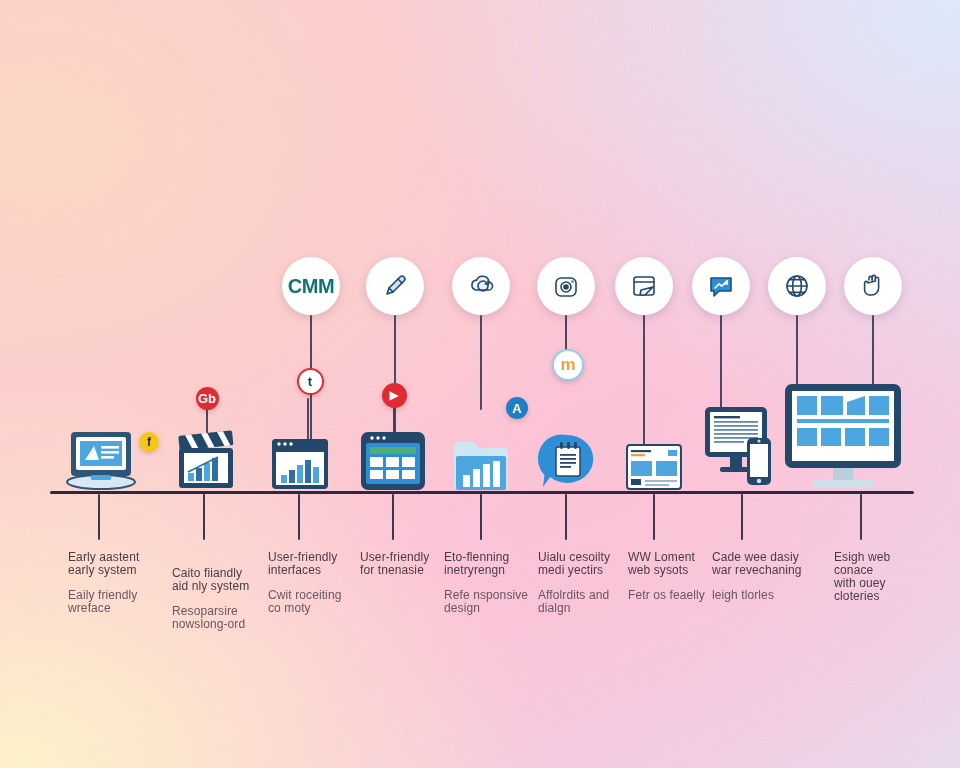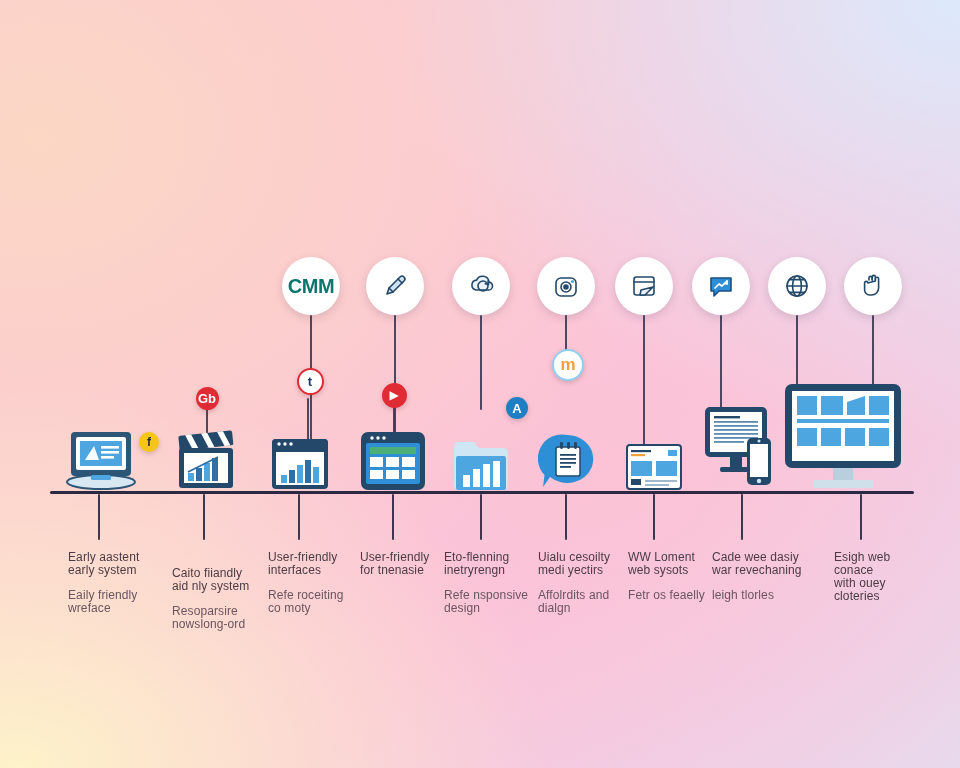--- a/index.html
+++ b/index.html
@@ -312,21 +312,21 @@
           <div>Resoparsire</div>
           <div>nowslong-ord</div>
         </div>
       </div>
       <div class="label" style="left: 268px; top: 551px; width: 96px;">
         <div>
           <div>User-friendly</div>
           <div>interfaces</div>
         </div>
         <div class="l2">
-          <div>Refe roceiting</div>
+          <div>Cwit roceiting</div>
           <div>co moty</div>
         </div>
       </div>
       <div class="label" style="left: 360px; top: 551px; width: 96px;">
         <div>
           <div>User-friendly</div>
           <div>for tnenasie</div>
         </div>
       </div>
       <div class="label" style="left: 444px; top: 551px; width: 96px;">

